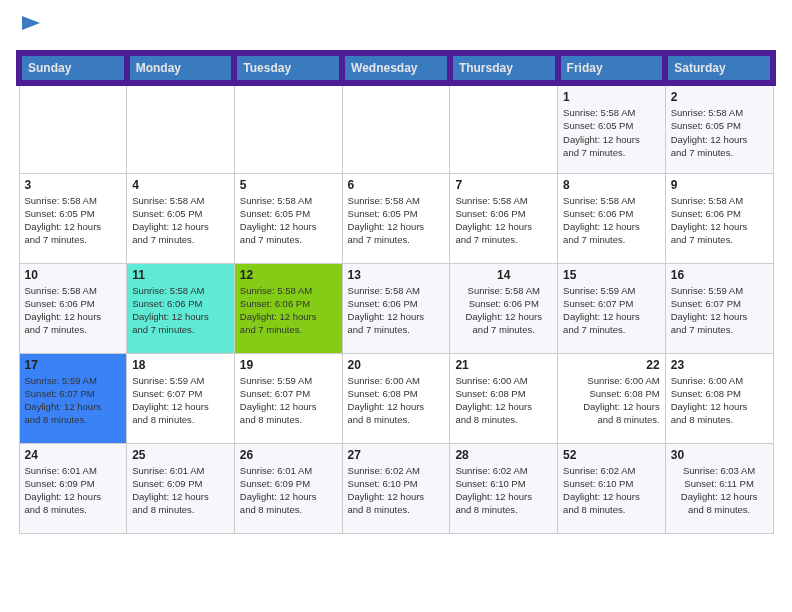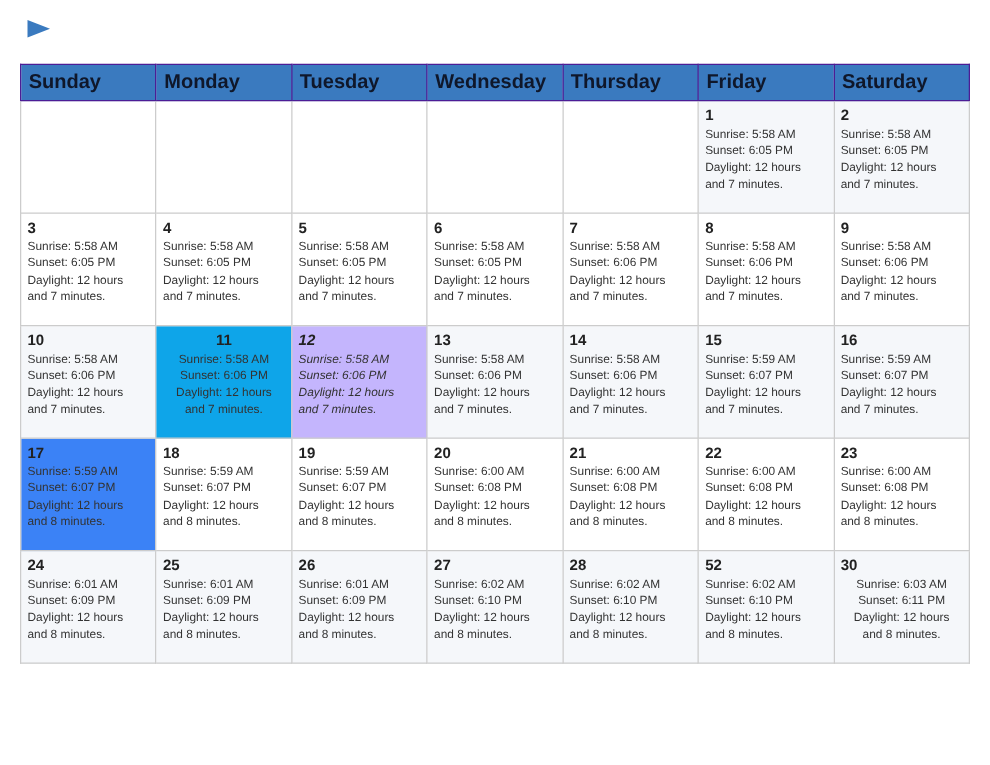--- a/index.html
+++ b/index.html
@@ -31,26 +31,26 @@
       font-size: 14px;
       color: #555;
     }
     .calendar {
       width: 100%;
       border-collapse: collapse;
       border: 1px solid #ccc;
     }
     .calendar th {
       background-color: #3a7abf;
-      color: #0f172a;
-      font-size: 16px;
+      color: #e5e5e5;
+      font-size: 12px;
       font-weight: bold;
       padding: 5px 6px;
       text-align: left;
-      border: 1px solid #4c1d95;
+      border: 6px solid #4c1d95;
     }
     .calendar td {
       vertical-align: top;
       padding: 4px 5px;
       font-size: 10px;
       color: #333;
       border: 1px solid #ccc;
       width: 108px;
       min-height: 80px;
       height: 90px;
@@ -183,42 +183,42 @@
         </td>
       </tr>
       <tr>
         <td style="background: rgb(245, 247, 250);">
           <span class="day-num">10</span>
           <div class="day-info" style="white-space: pre-line;">Sunrise: 5:58 AM
 Sunset: 6:06 PM
 Daylight: 12 hours
 and 7 minutes.</div>
         </td>
-        <td style="background: #0ea5e9; text-align: center;">
+        <td style="background: #5eead4;">
           <span class="day-num">11</span>
           <div class="day-info" style="white-space: pre-line;">Sunrise: 5:58 AM
 Sunset: 6:06 PM
 Daylight: 12 hours
 and 7 minutes.</div>
         </td>
-        <td style="background: #c4b5fd; font-style: italic;">
+        <td style="background: #84cc16;">
           <span class="day-num">12</span>
           <div class="day-info" style="white-space: pre-line;">Sunrise: 5:58 AM
 Sunset: 6:06 PM
 Daylight: 12 hours
 and 7 minutes.</div>
         </td>
         <td style="background: rgb(245, 247, 250);">
           <span class="day-num">13</span>
           <div class="day-info" style="white-space: pre-line;">Sunrise: 5:58 AM
 Sunset: 6:06 PM
 Daylight: 12 hours
 and 7 minutes.</div>
         </td>
-        <td style="background: rgb(245, 247, 250);">
+        <td style="background: rgb(245, 247, 250); text-align: center;">
           <span class="day-num">14</span>
           <div class="day-info" style="white-space: pre-line;">Sunrise: 5:58 AM
 Sunset: 6:06 PM
 Daylight: 12 hours
 and 7 minutes.</div>
         </td>
         <td style="background: rgb(245, 247, 250);">
           <span class="day-num">15</span>
           <div class="day-info" style="white-space: pre-line;">Sunrise: 5:59 AM
 Sunset: 6:07 PM
@@ -262,21 +262,21 @@
 Daylight: 12 hours
 and 8 minutes.</div>
         </td>
         <td style="background: rgb(255, 255, 255);">
           <span class="day-num">21</span>
           <div class="day-info" style="white-space: pre-line;">Sunrise: 6:00 AM
 Sunset: 6:08 PM
 Daylight: 12 hours
 and 8 minutes.</div>
         </td>
-        <td style="background: rgb(255, 255, 255);">
+        <td style="background: rgb(255, 255, 255); text-align: right;">
           <span class="day-num">22</span>
           <div class="day-info" style="white-space: pre-line;">Sunrise: 6:00 AM
 Sunset: 6:08 PM
 Daylight: 12 hours
 and 8 minutes.</div>
         </td>
         <td style="background: rgb(255, 255, 255);">
           <span class="day-num">23</span>
           <div class="day-info" style="white-space: pre-line;">Sunrise: 6:00 AM
 Sunset: 6:08 PM

